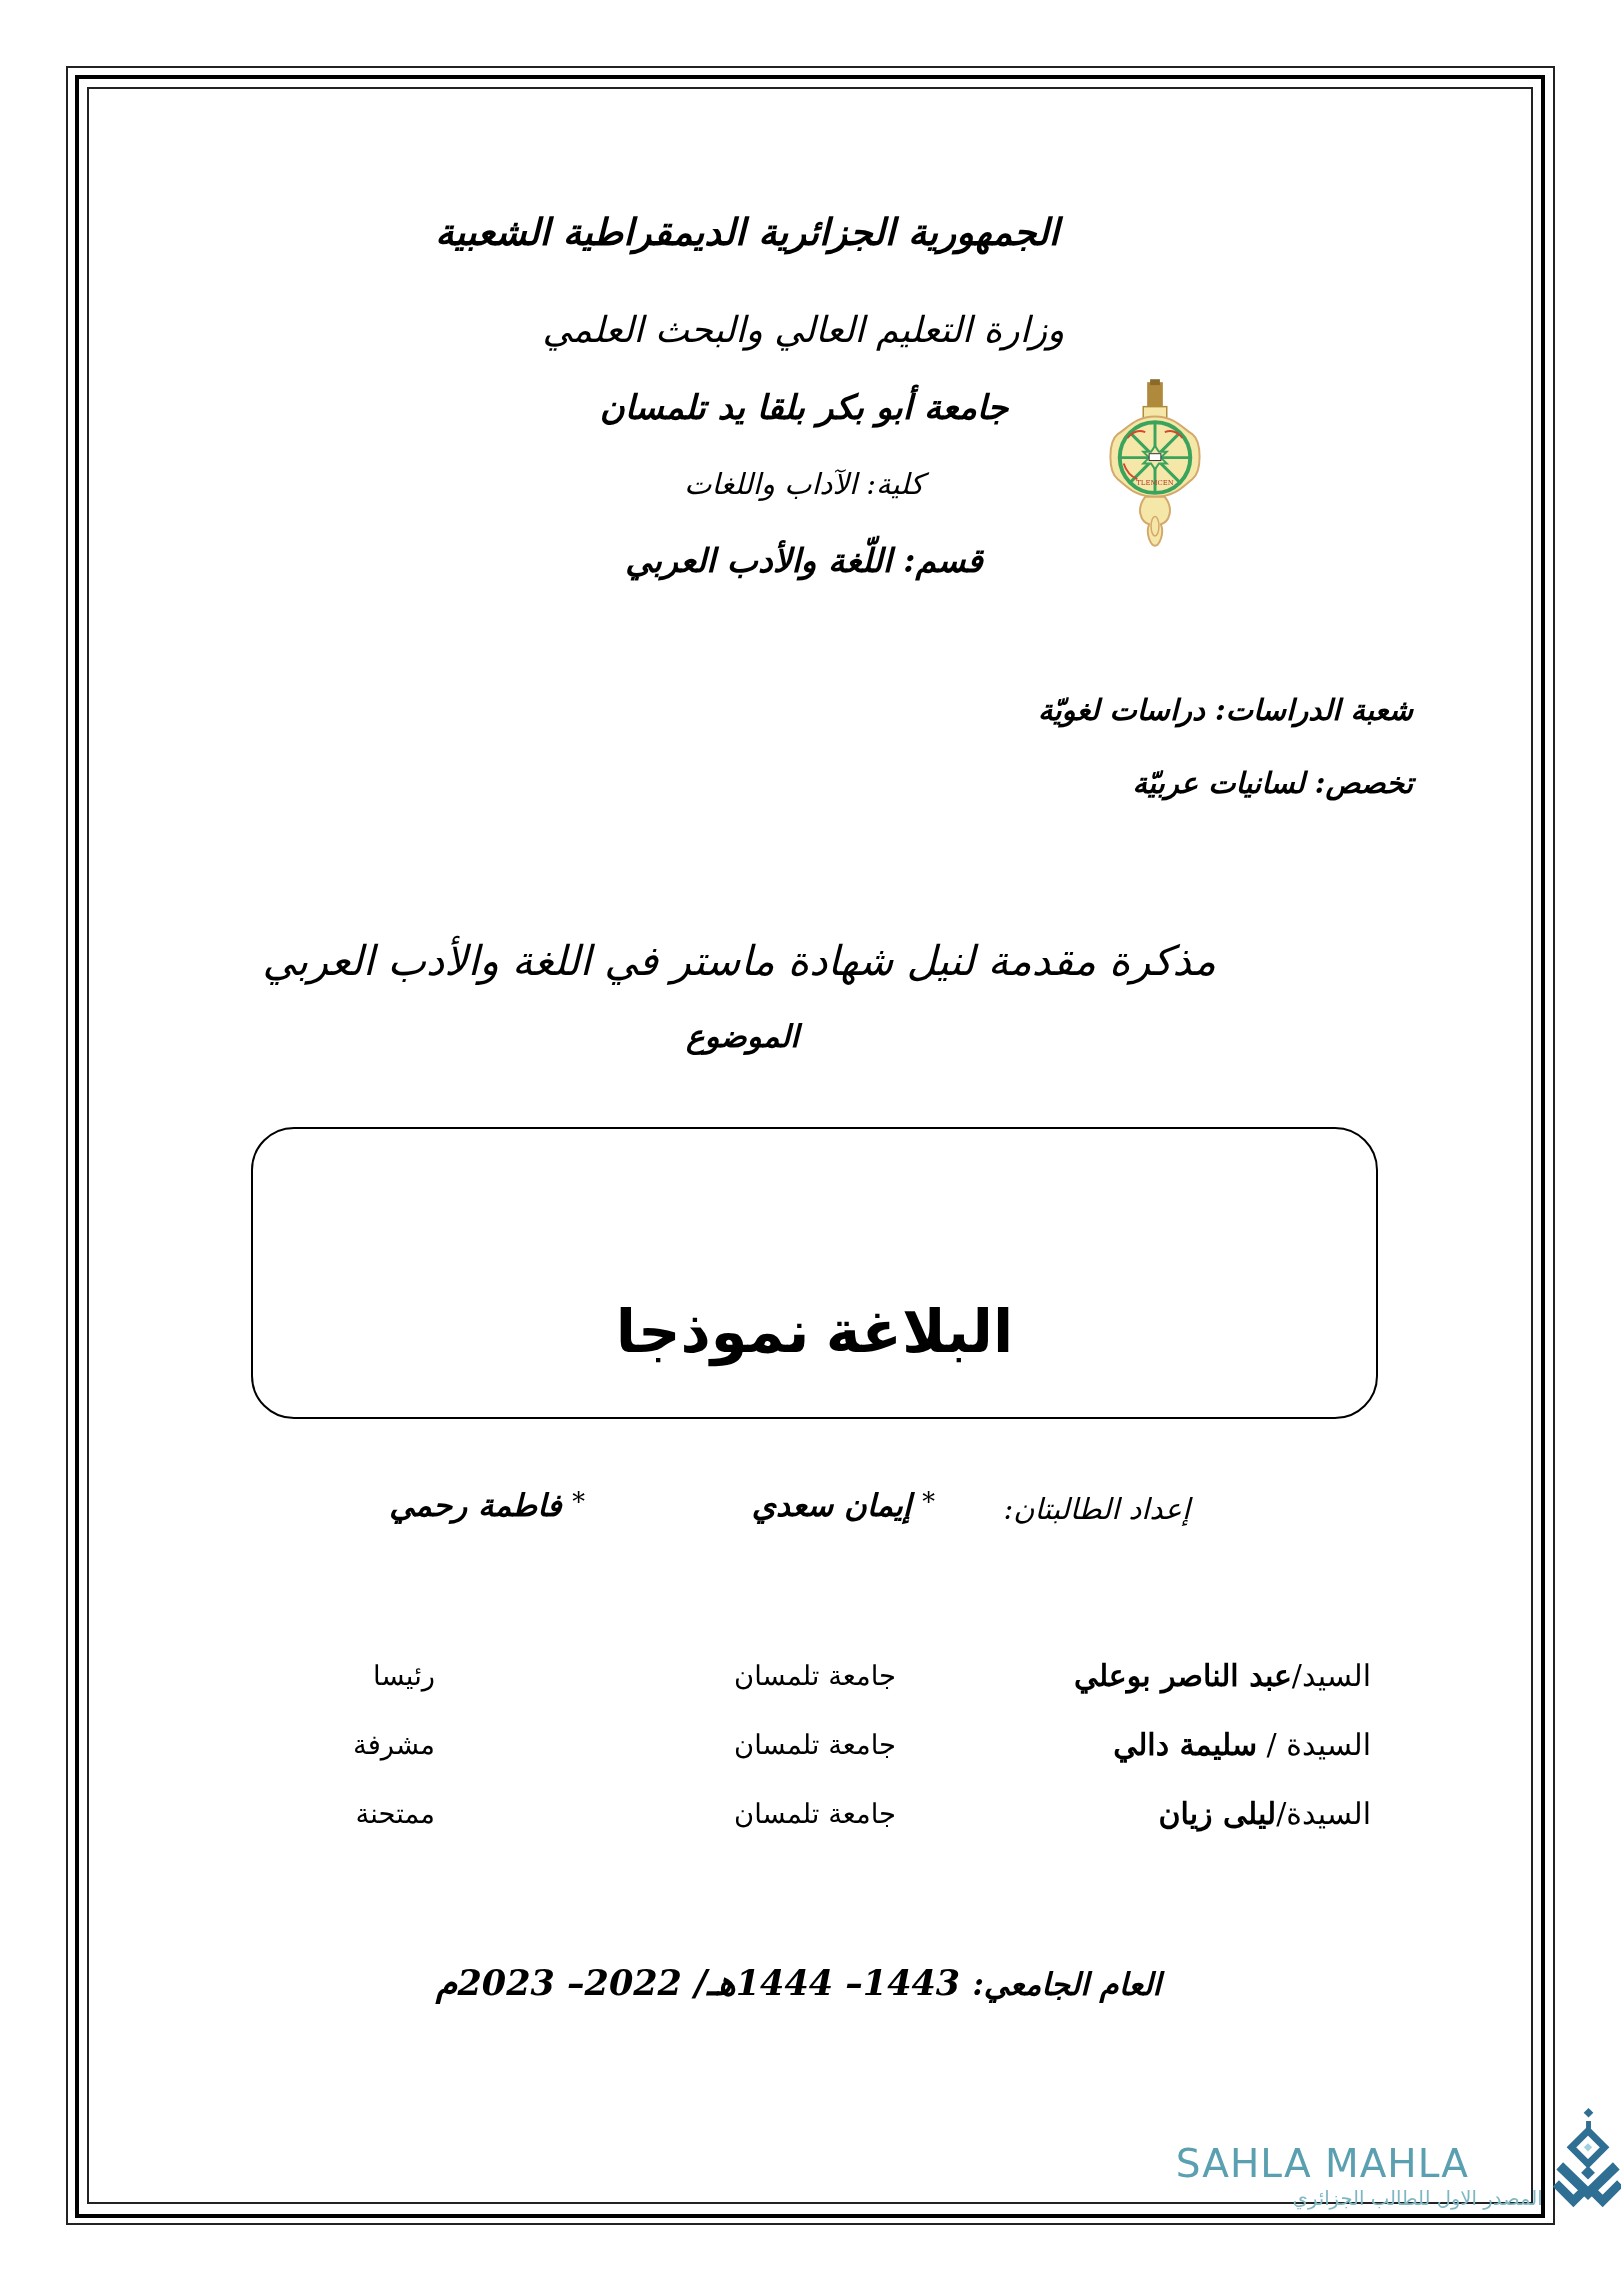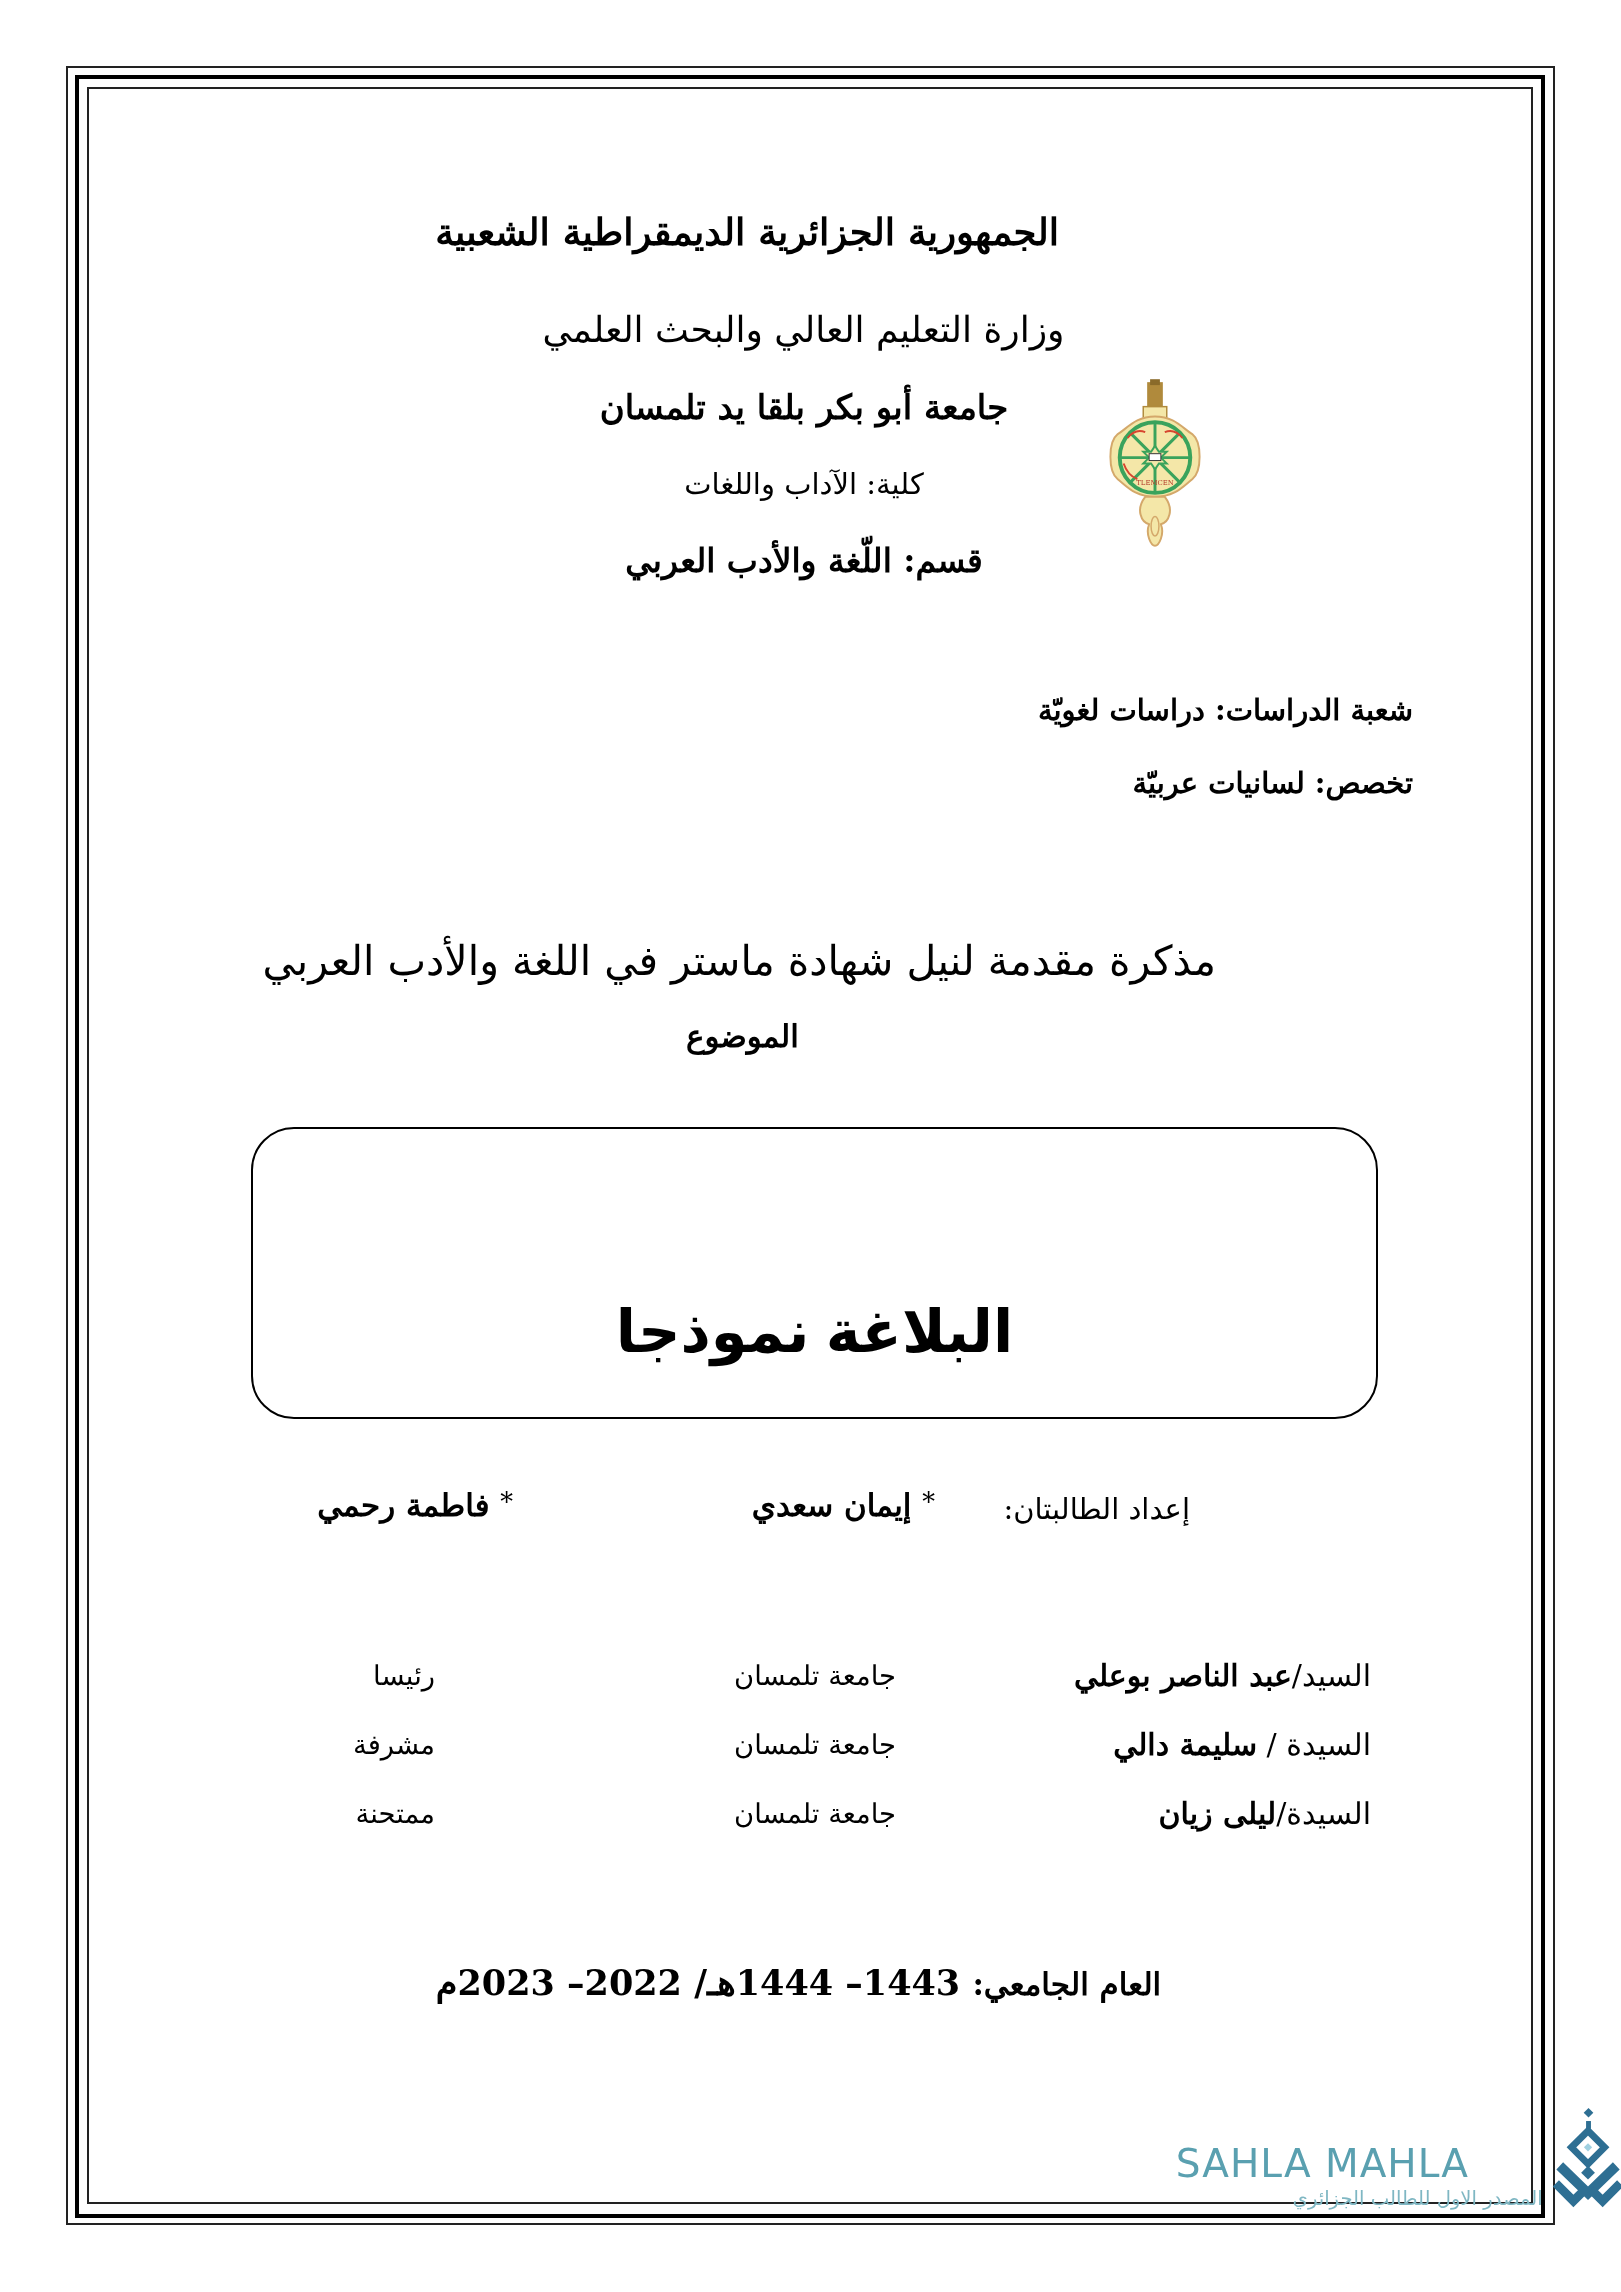--- a/index.html
+++ b/index.html
@@ -34,20 +34,21 @@
       left: 87px; top: 87px;
       width: 1446px; height: 2117px;
       border: 2px solid #222;
       box-sizing: border-box;
     }
     .t {
       position: absolute;
       direction: rtl;
       white-space: nowrap;
       line-height: 1;
+      font-style: italic;
     }
 
     .republic { top: 214px; left: 451px; width: 608px; text-align: center; font-size: 37px; font-weight: bold; }
     .ministry { top: 312px; left: 529px; width: 549px; text-align: center; font-size: 36px; }
     .university { top: 390px; left: 549px; width: 510px; text-align: center; font-size: 34px; font-weight: bold; }
     .faculty { top: 470px; left: 647px; width: 314px; text-align: center; font-size: 29px; }
     .department { top: 544px; left: 608px; width: 392px; text-align: center; font-size: 33px; font-weight: bold; }
 
     .logo {
       position: absolute;
@@ -73,21 +74,21 @@
       font-family: "Liberation Sans", "DejaVu Sans", sans-serif;
       font-weight: bold;
       font-size: 59px;
       line-height: 1;
     }
     .title-line1 { position: absolute; left: 0; right: 0; top: 57px; }
     .title-line2 { position: absolute; left: 0; right: 0; top: 174px; }
 
     .students-label { top: 1495px; right: 431px; font-size: 29px; }
     .student1 { top: 1490px; right: 686px; font-size: 31px; font-weight: bold; }
-    .student2 { top: 1490px; right: 1108px; font-size: 31px; font-weight: bold; text-align: center; }
+    .student2 { top: 1490px; right: 1036px; font-size: 31px; font-weight: bold; text-align: center; }
     .star { font-weight: normal; font-size: 25.5px; vertical-align: top; }
 
     .jury-row { position: absolute; left: 0; right: 0; height: 49px; direction: rtl; }
     .jury-name { position: absolute; right: 250px; font-size: 30px; white-space: nowrap; }
     .jury-name .nm { font-weight: bold; }
     .jury-inst { position: absolute; right: 725px; font-size: 27.4px; white-space: nowrap; margin-left: 16px; }
     .jury-role { position: absolute; right: 1186px; font-size: 27.4px; white-space: nowrap; }
 
     .year { top: 1965px; left: 421px; width: 755px; text-align: center; font-size: 35px; font-weight: bold; }
     .year .lbl { font-size: 31px; }

